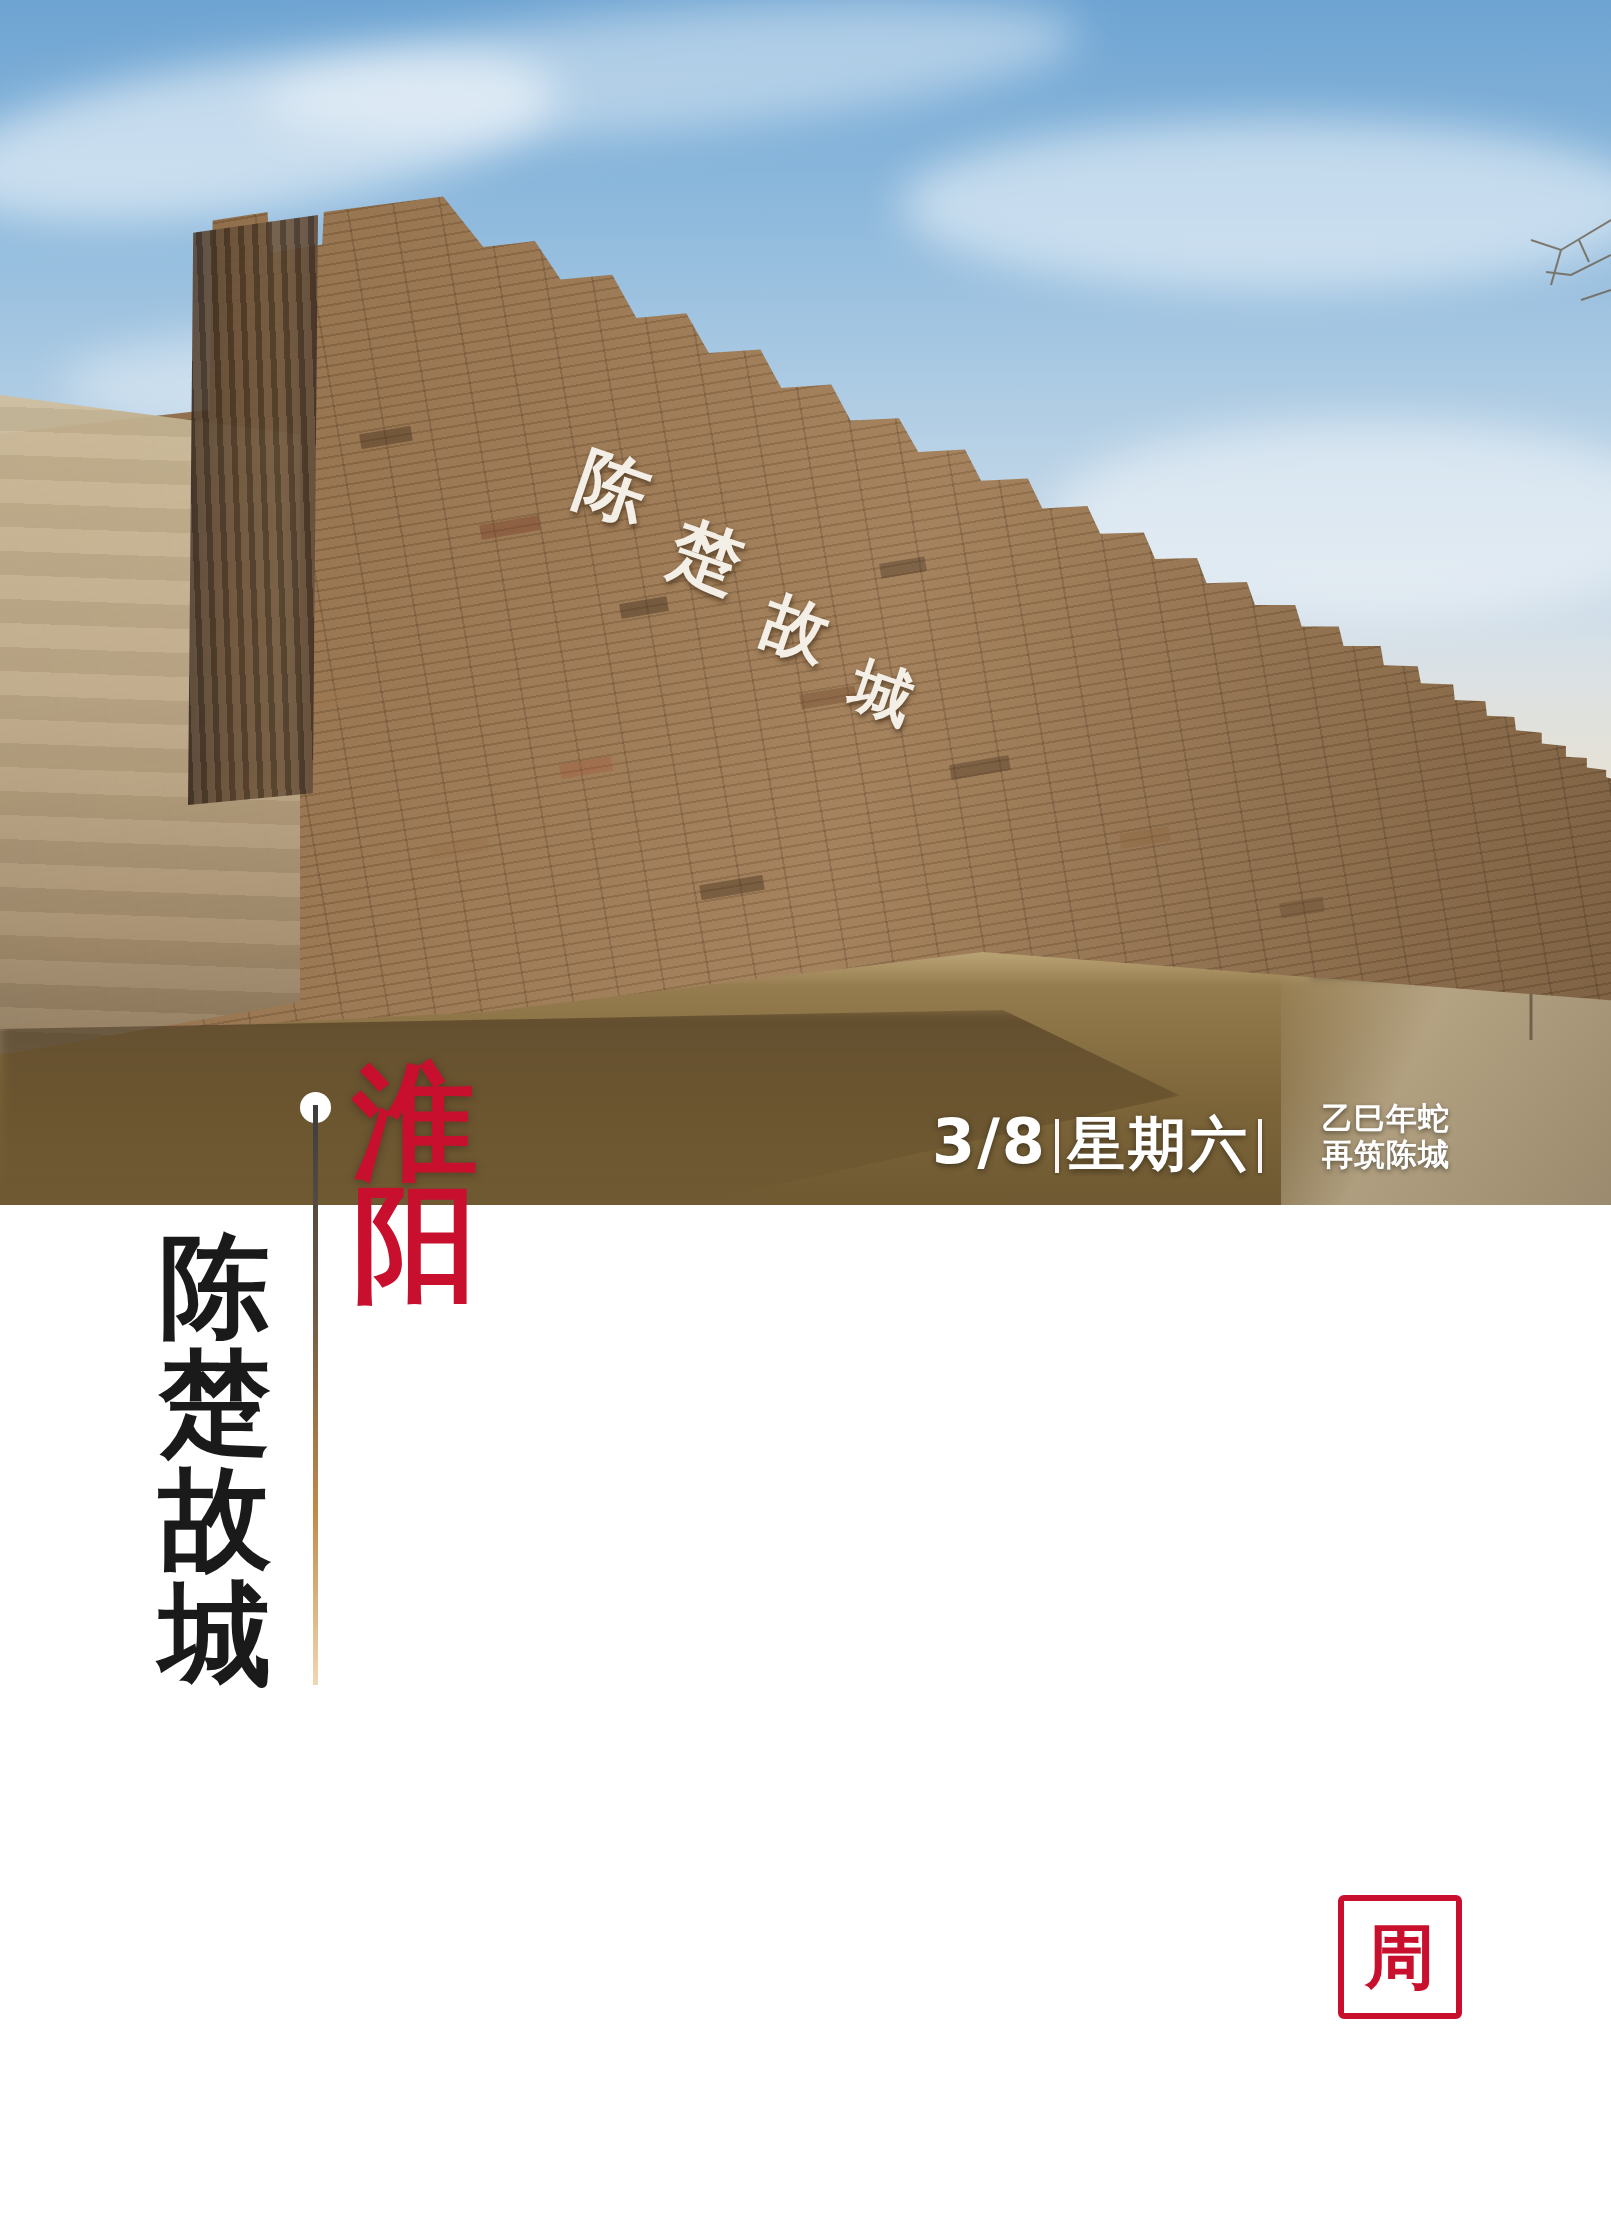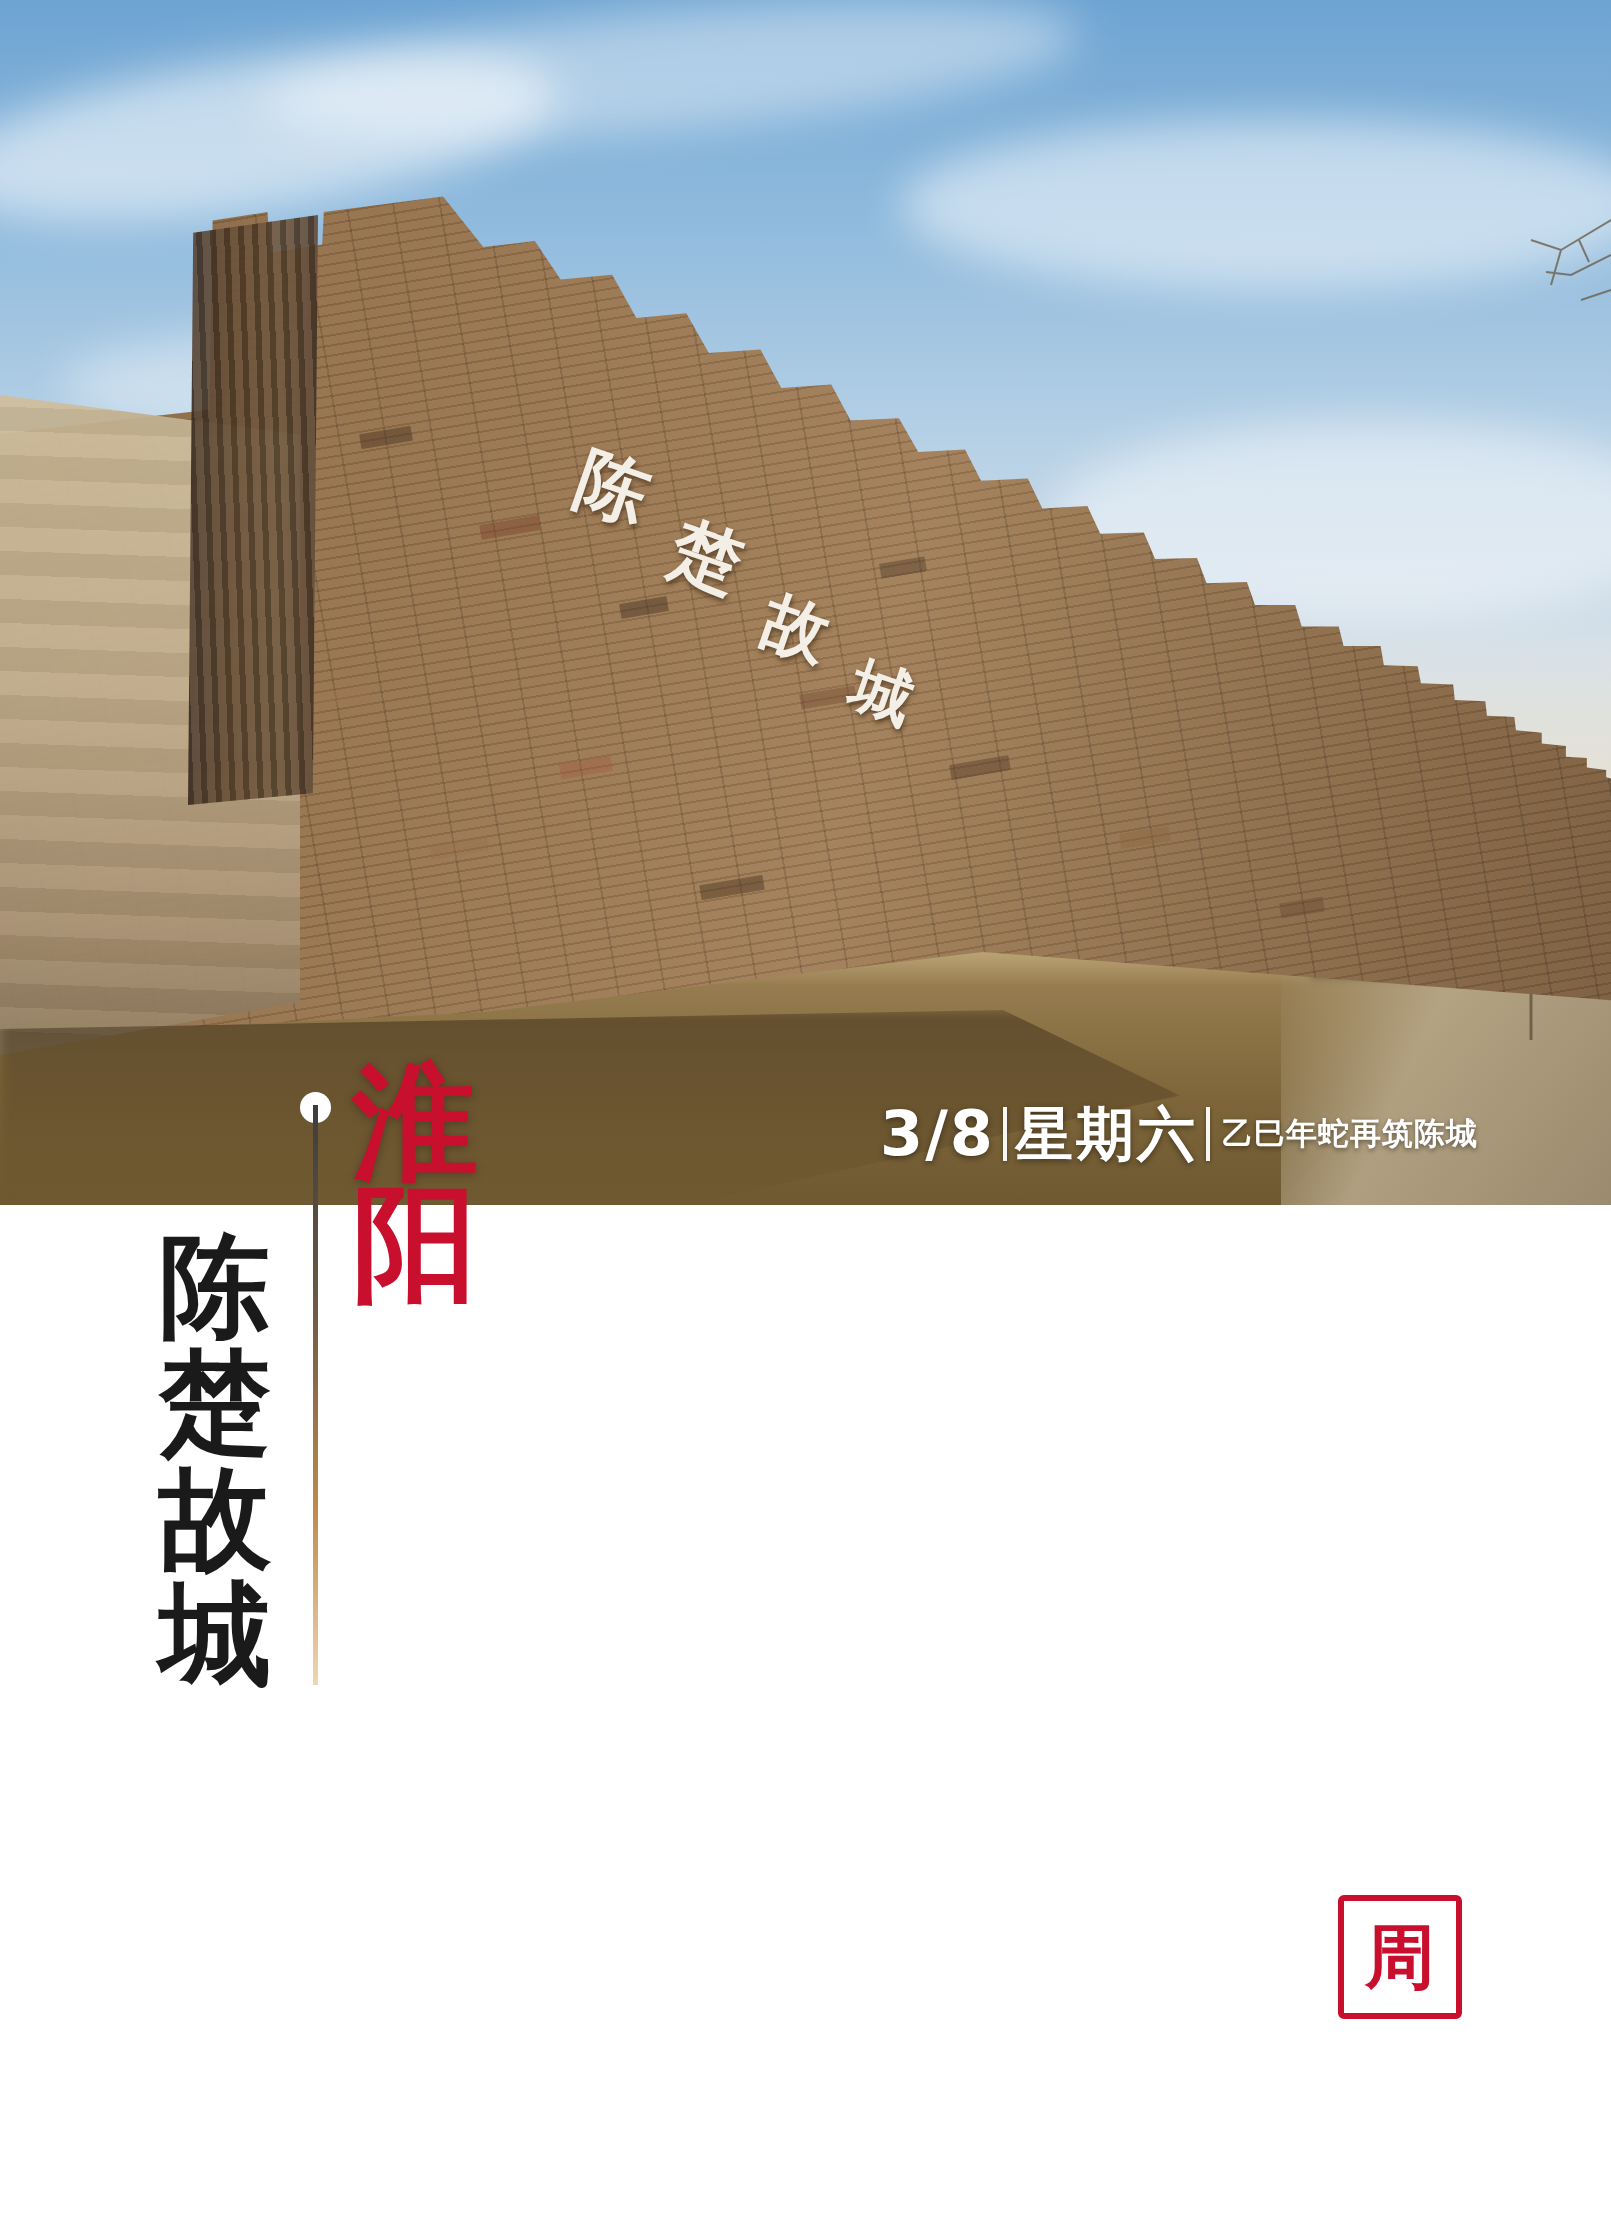--- a/index.html
+++ b/index.html
@@ -264,24 +264,24 @@
     width: 1180px;
     height: 190px;
     background: linear-gradient(to bottom, rgba(60,44,24,0.55), rgba(60,44,24,0));
     clip-path: polygon(0% 10%, 85% 0%, 100% 45%, 60% 100%, 0% 100%);
     filter: blur(6px);
   }
 
   
   .date-bar {
     position: absolute;
-    left: 880px;
+    left: 932px;
     top: 1095px;
     display: flex;
-    align-items: center;
+    align-items: flex-end;
     gap: 8px;
     height: 78px;
   }
   .date-num {
     font-family: "DejaVu Sans", sans-serif;
     font-weight: 700;
     font-size: 62px;
     color: #ffffff;
     letter-spacing: 2px;
     text-shadow: 0 2px 6px rgba(0,0,0,0.45);
@@ -298,24 +298,25 @@
     font-family: "DejaVu Sans", "Liberation Sans", sans-serif;
     font-weight: 700;
     font-size: 58px;
     color: #ffffff;
     letter-spacing: 3px;
     text-shadow: 0 2px 6px rgba(0,0,0,0.45);
     line-height: 1;
   }
   .lunar {
     display: flex;
-    flex-direction: row;
+    flex-direction: column;
     justify-content: center;
     line-height: 1.16;
     padding-left: 4px;
+    margin-left: 48px;
   }
   .lunar span {
     font-family: "DejaVu Sans", "Liberation Sans", sans-serif;
     font-size: 31px;
     font-weight: 700;
     color: #ffffff;
     letter-spacing: 1px;
     text-shadow: 0 2px 5px rgba(0,0,0,0.45);
   }
 

